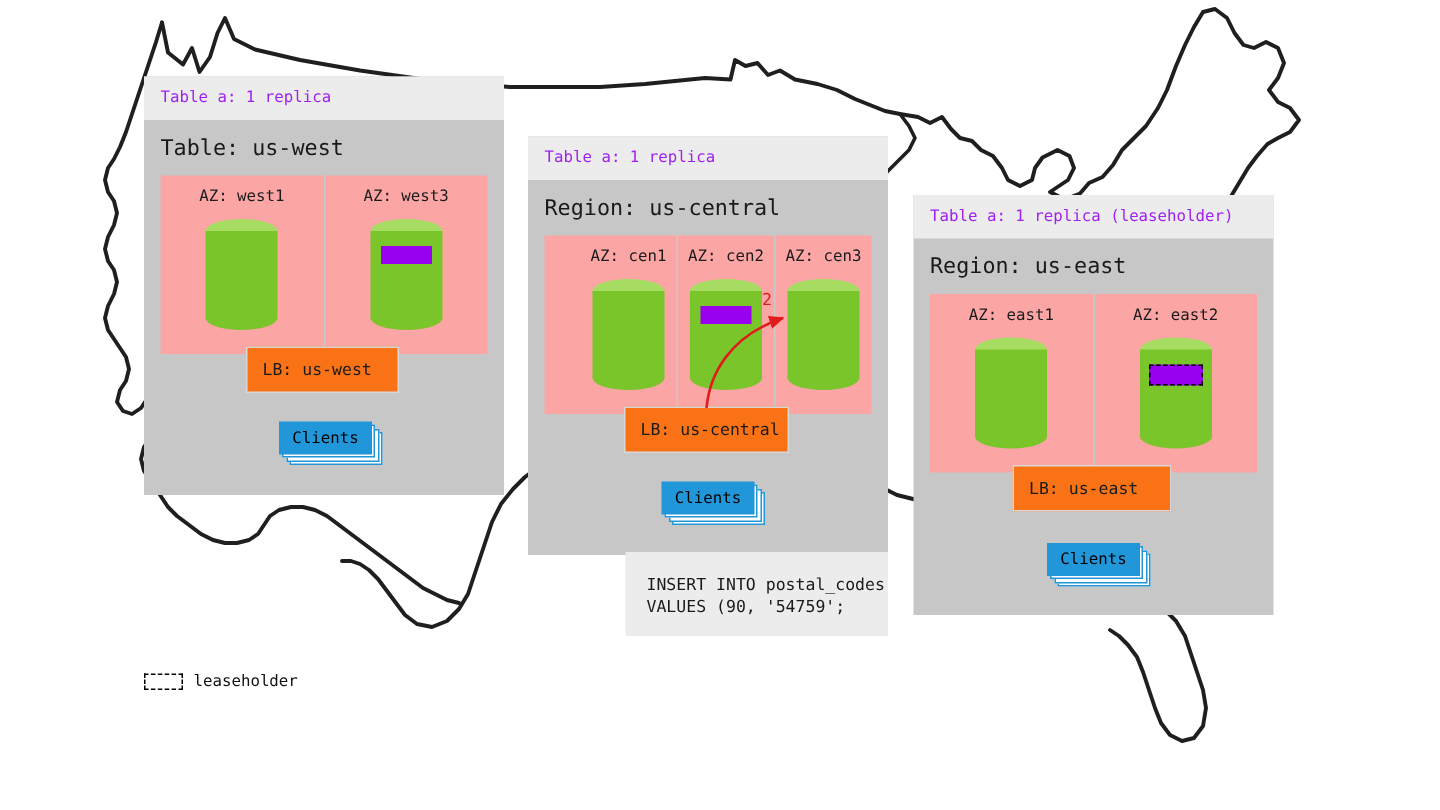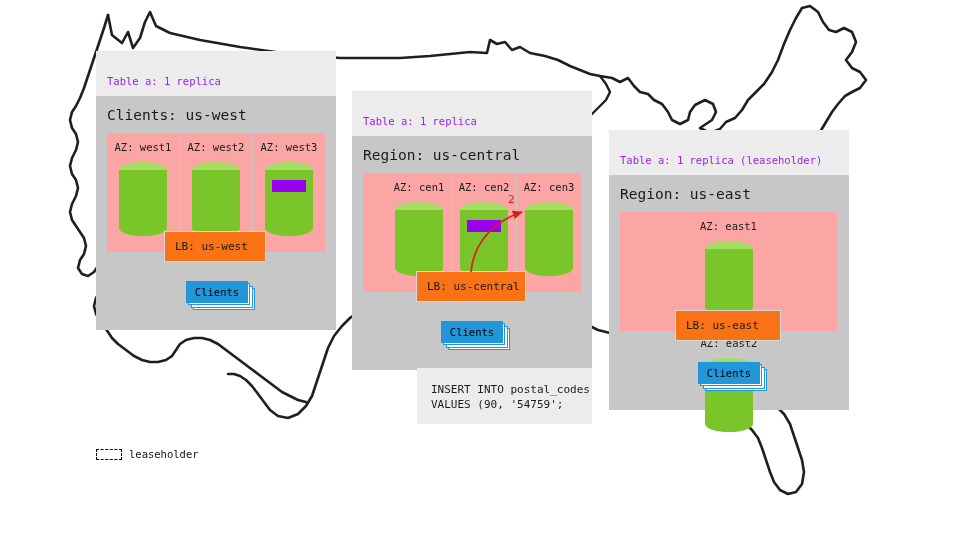--- a/index.html
+++ b/index.html
@@ -19,21 +19,21 @@
   .region{
     position:absolute;z-index:5;
     background:#c7c7c7;
     box-sizing:border-box;
   }
   .region-banner{
     background:#ececec;
     color:#a020f0;
     font-size:10.5px;
     line-height:1;
-    padding:25px 0 9px 11px;
+    padding:9px 0 9px 11px;
     letter-spacing:0px;
     white-space:nowrap;
   }
   .region-title{
     color:#1a1a1a;
     font-size:14.5px;
     padding:11px 0 10px 11px;
     white-space:nowrap;
     letter-spacing:0px;
   }
@@ -201,32 +201,24 @@
          L492,126 L490,134"></path>
 
     <path fill="none" stroke="#1f1f1f" stroke-width="2.6" stroke-linecap="round" stroke-linejoin="round" d="M776,406 L784,414 L790,424 L794,436 L798,448
          L802,460 L804,472 L802,484 L796,492 L788,494
          L780,490 L774,482 L770,472 L766,460 L762,448
          L758,438 L752,430 L746,424 L740,420"></path>
   </svg>
 
   <div class="region" style="left:96px;top:51px;width:240px;height:279px;">
     <div class="region-banner">Table a: 1 replica</div>
-    <div class="region-title">Clients: us-west</div>
+    <div class="region-title">Table: us-west</div>
     <div class="az-row" style="height:119px;">
       <div class="az">
         <div class="az-label">AZ: west1</div>
-        <div class="cyl">
-          <div class="top"></div>
-          <div class="bot"></div>
-          <div class="body"></div>
-        </div>
-      </div>
-      <div class="az">
-        <div class="az-label">AZ: west2</div>
         <div class="cyl">
           <div class="top"></div>
           <div class="bot"></div>
           <div class="body"></div>
         </div>
       </div>
       <div class="az">
         <div class="az-label">AZ: west3</div>
         <div class="cyl">
           <div class="top"></div>
@@ -293,21 +285,21 @@
     <path d="M471,272 C473,250 486,224 522,212" fill="none" stroke="#e01b1b" stroke-width="1.7" marker-end="url(#ahead)"></path>
   </svg>
   <div class="arrow-label" style="left:508px;top:193px;">2</div>
 
   <div class="sqlbox" style="left:417px;top:368px;width:175px;height:56px;">INSERT INTO postal_codes
 VALUES (90, '54759';</div>
 
   <div class="region" style="left:609px;top:130px;width:240px;height:280px;">
     <div class="region-banner">Table a: 1 replica (leaseholder)</div>
     <div class="region-title">Region: us-east</div>
-    <div class="az-row" style="height:119px;flex-direction:column;">
+    <div class="az-row" style="height:119px;">
       <div class="az">
         <div class="az-label">AZ: east1</div>
         <div class="cyl">
           <div class="top"></div>
           <div class="bot"></div>
           <div class="body"></div>
         </div>
       </div>
       <div class="az">
         <div class="az-label">AZ: east2</div>

